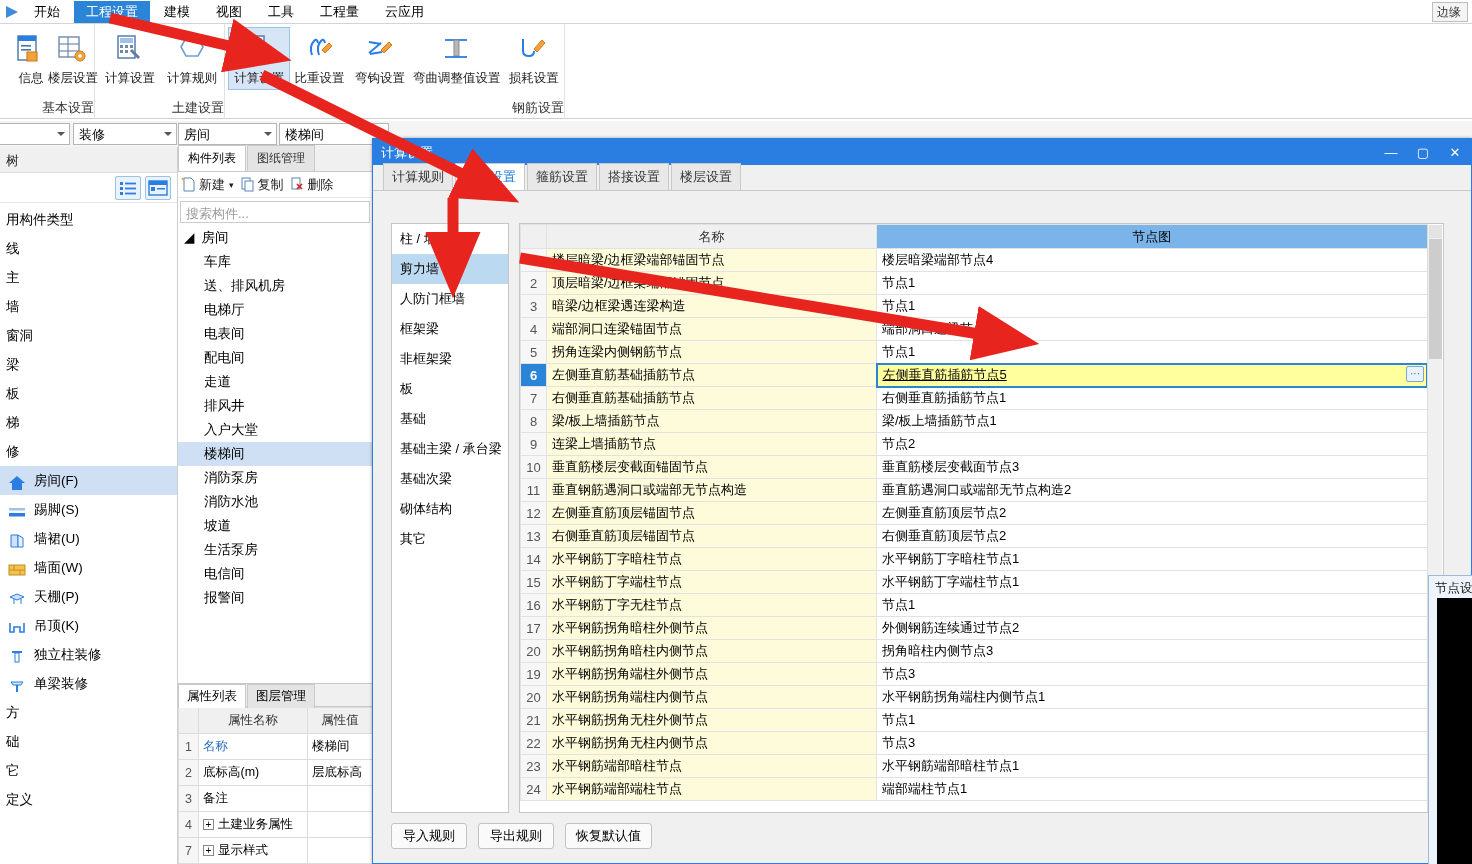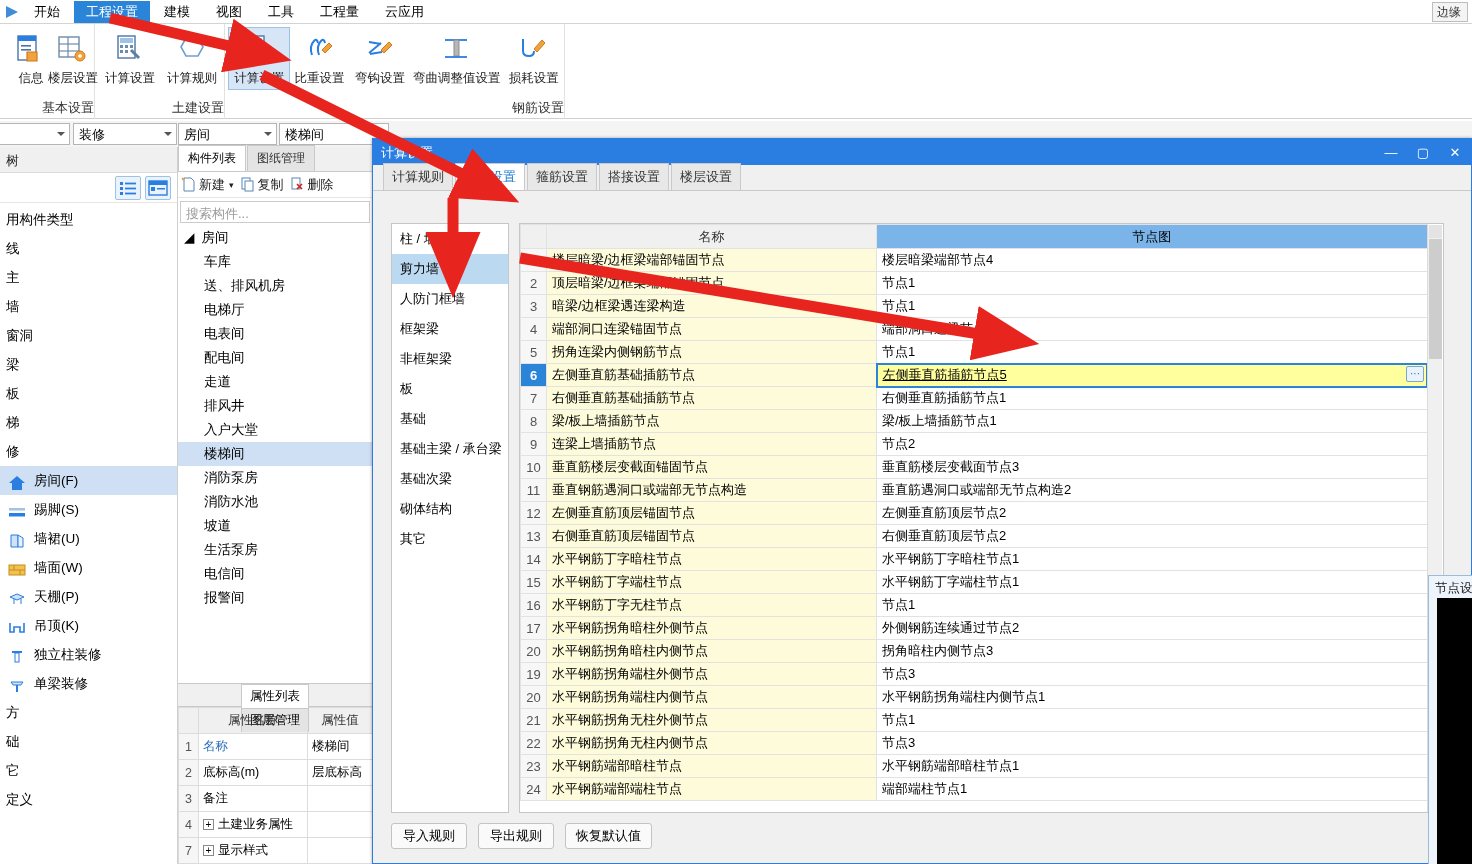--- a/index.html
+++ b/index.html
@@ -83,21 +83,21 @@
   .toolrow .tbtn { display:flex; align-items:center; margin-right:6px; white-space:nowrap;}
   .toolrow .tbtn .ti { width:15px; height:15px; margin-right:3px; position:relative;}
   .searchbox { height:22px; border:1px solid #cccccc; margin:3px 2px; background:#fff;
       font-size:13px; color:#9b9b9b; padding:3px 5px; }
   .tree { font-size:13.5px; }
   .tree-root { height:24px; line-height:24px; padding-left:6px; }
   .tree-item { height:24px; line-height:24px; padding-left:26px; white-space:nowrap; overflow:hidden;}
   .tree-item.sel { background:#cfe0f5; }
   .prop-head { position:absolute; left:0; bottom:0; width:195px; }
   .prop-tabs { height:24px; background:#f0f0f0; border-top:1px solid #c9c9c9;
-     border-bottom:1px solid #c9c9c9; display:flex; align-items:center;flex-direction:column;}
+     border-bottom:1px solid #c9c9c9; display:flex; align-items:flex-start;}
   .prop-tabs .tab { font-size:12.5px; padding:3px 8px; border:1px solid #c9c9c9; border-bottom:none;
      background:#e4e4e4; margin-right:1px;}
   .prop-tabs .tab.active{ background:#fff; }
   .prop-table { width:195px; font-size:12.5px; border-collapse:collapse; }
   .prop-table td { border:1px solid #dcdcdc; height:24px; padding:4px 4px; background:#fff; }
   .prop-table tr.hdr td { background:#f0f0f0; text-align:center; color:#333; }
   .prop-table td.num { width:20px; background:#f6f6f6; text-align:center; color:#555;}
   .prop-table td.blue { color:#2a6fba; }
   .expander { display:inline-block; width:11px;height:11px;border:1px solid #888; text-align:center;
      line-height:9px; font-size:10px; margin-right:4px; background:#fff;}

